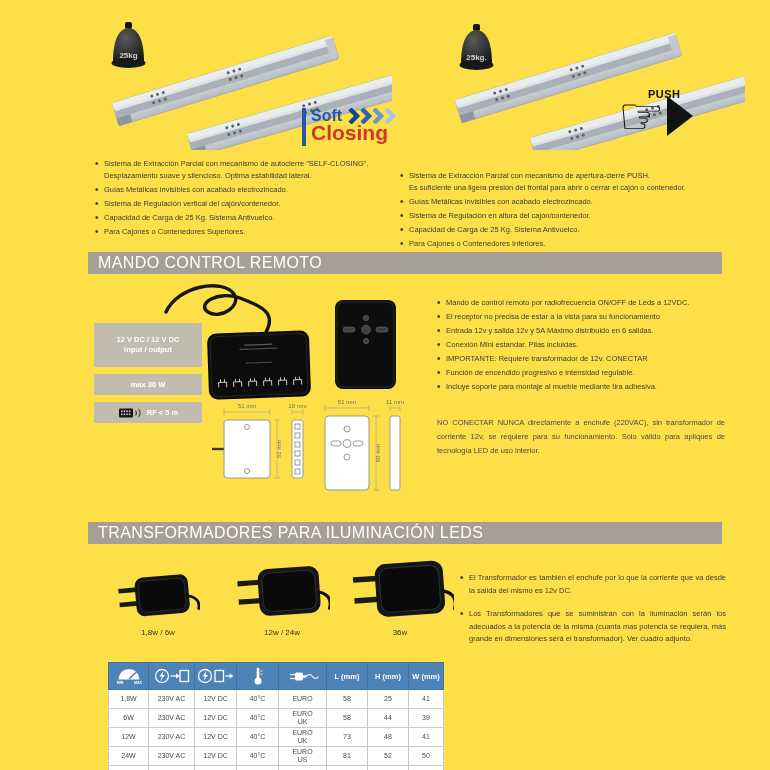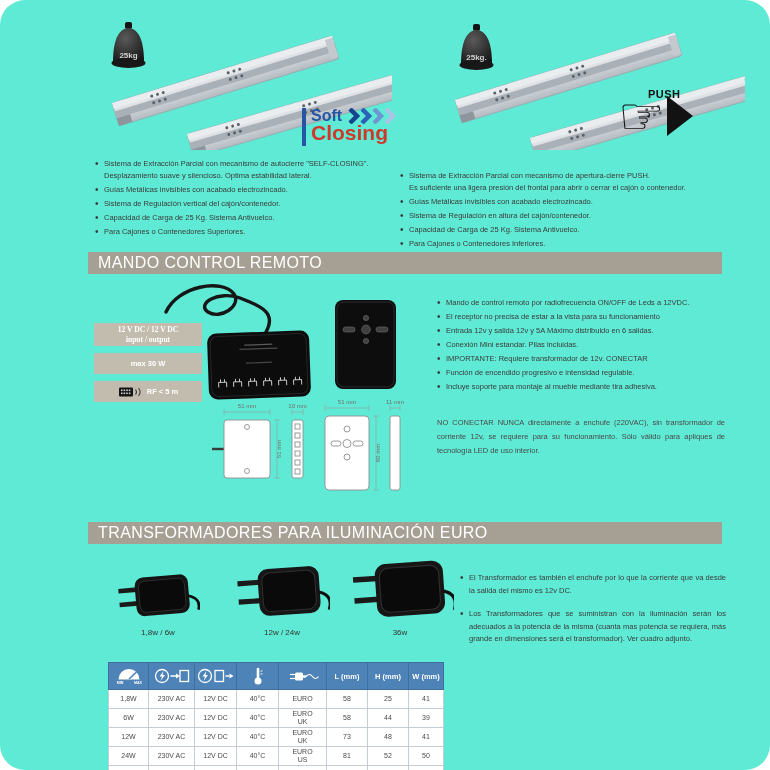--- a/index.html
+++ b/index.html
@@ -1,17 +1,17 @@
 <!DOCTYPE html>
 <html><head>
 <meta charset="utf-8">
 <style>
   html,body{margin:0;padding:0;background:#fff;}
-  .page{position:relative;width:770px;height:770px;overflow:hidden;background:#5eead4;
-        font-family:"Liberation Sans",sans-serif;color:#3b3b3b;border-radius:25px;}
+  .page{position:relative;width:770px;height:770px;overflow:hidden;background:#fde047;
+        font-family:"Liberation Sans",sans-serif;color:#3b3b3b;}
 
   
   .abs{position:absolute;}
   .section-bar{position:absolute;left:88px;width:634px;height:22px;background:#a6a094;
     color:#fff;font-size:16px;line-height:22px;padding-left:10px;box-sizing:border-box;
     letter-spacing:.4px;}
 
   
   .blist{list-style:none;margin:0;padding:0;font-size:7.5px;line-height:11.5px;color:#3b3b3b;}
   .blist li{position:relative;padding-left:9px;margin-bottom:2.5px;white-space:pre-line;}
@@ -31,21 +31,21 @@
   .push-hand{font-size:52px;line-height:52px;color:#111;}
   .push-hand::before{content:"\261E";}
   .push-label{position:absolute;top:-2px;left:30px;font-size:11px;font-weight:bold;color:#111;letter-spacing:.5px;}
   .push-triangle{width:0;height:0;border-top:20px solid transparent;border-bottom:20px solid transparent;
     border-left:26px solid #121212;margin-left:2px;}
 
   
   .badge{width:108px;background:#c2bcae;color:#fff;text-align:center;font-weight:bold;
     font-size:7.5px;line-height:10px;box-sizing:border-box;margin-bottom:7px;
     display:flex;flex-direction:column;justify-content:center;}
-  .badge.two{height:23px;font-family:Liberation Serif, serif;}
+  .badge.two{height:44px;}
   .badge.one{height:21px;}
   .badge-rf{height:21px;flex-direction:row;align-items:center;justify-content:center;gap:3px;}
 
   
   .warning{font-size:7.5px;line-height:14px;color:#4a4a4a;text-align:justify;}
 
   
   .t-label{position:absolute;font-size:8px;color:#333;text-align:center;}
 
   
@@ -311,21 +311,21 @@
     <li>Entrada 12v y salida 12v y 5A Máximo distribuido en 6 salidas.</li>
     <li>Conexión Mini estandar. Pilas incluidas.</li>
     <li>IMPORTANTE: Requiere transformador de 12v. CONECTAR</li>
     <li>Función de encendido progresivo e intensidad regulable.</li>
     <li>Incluye soporte para montaje al mueble mediante tira adhesiva.</li>
   </ul>
 
   <div class="warning abs" style="left:437px;top:416px;width:288px;">NO CONECTAR NUNCA directamente a enchufe (220VAC), sin transformador de corriente 12v, se requiere para su funcionamiento. Sólo válido para apliques de tecnología LED de uso interior.</div>
 
   <div class="section-bar" style="top:522px;">
-    <span>TRANSFORMADORES PARA ILUMINACIÓN EURO</span>
+    <span>TRANSFORMADORES PARA ILUMINACIÓN LEDS</span>
   </div>
 
   <svg class="abs" style="left:108px;top:568px;" width="92" height="58" viewBox="0 0 100 62">
     <g transform="rotate(-5 60 30)">
       <rect x="12" y="18" width="20" height="5" fill="#1a1a1a"></rect>
       <rect x="12" y="33" width="20" height="5" fill="#1a1a1a"></rect>
       <rect x="30" y="8" width="58" height="42" rx="9" fill="#141414"></rect>
       <rect x="34" y="12" width="50" height="34" rx="7" fill="#0a0a0a" stroke="#2e2e2e" stroke-width="1"></rect>
       <path d="M87,32 q14,4 10,16" fill="none" stroke="#0f0f0f" stroke-width="3"></path>
     </g>

